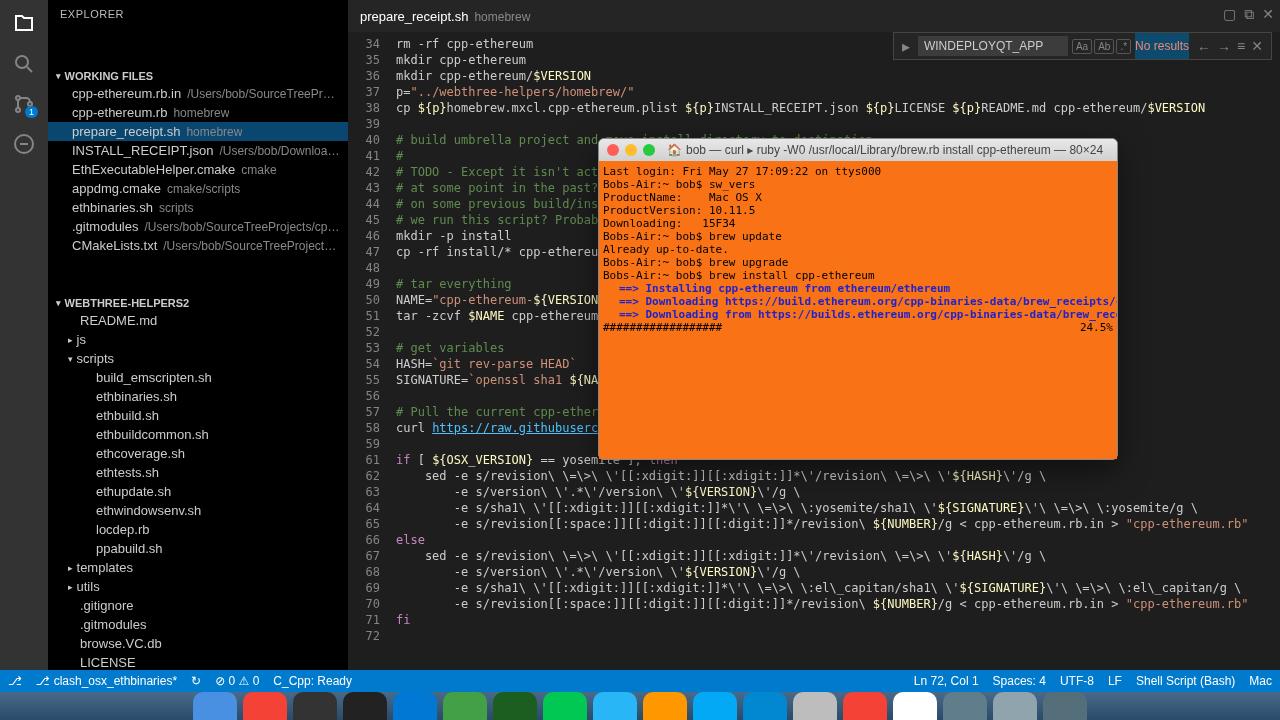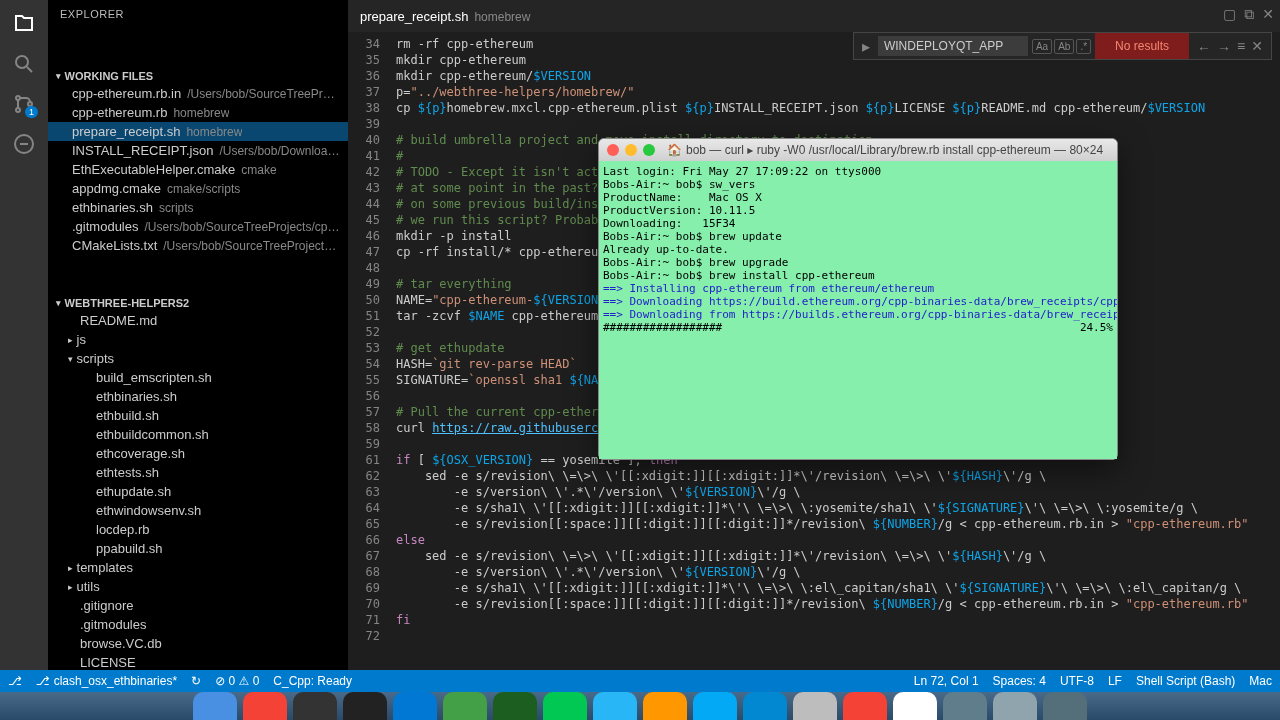--- a/index.html
+++ b/index.html
@@ -28,47 +28,47 @@
 .tab { display: flex; align-items: baseline; gap: 6px; font-size: 13px; }
 .tab-name { color: #ffffff; }
 .tab-path { color: #888888; font-size: 12px; }
 .title-icons { position: absolute; right: 6px; top: 6px; display: flex; gap: 8px; color: #858585; }
 .title-icons span { cursor: pointer; font-size: 14px; }
 .find-bar { position: absolute; top: 32px; right: 8px; background: #252526; border: 1px solid #454545; display: flex; align-items: center; height: 28px; z-index: 5; }
 .find-play { width: 24px; text-align: center; color: #858585; }
 .find-input { background: #3c3c3c; border: none; color: #cccccc; padding: 3px 6px; width: 150px; font-size: 12px; }
 .find-opts { display: flex; gap: 2px; padding: 0 4px; }
 .find-opt { font-size: 10px; color: #858585; border: 1px solid #555; padding: 1px 3px; border-radius: 2px; cursor: pointer; }
-.no-results { background: #7f1d1d; color: #f48771; padding: 0 20px; font-size: 12px; height: 100%; display: flex; align-items: center; }
+.no-results { background: #0c4a6e; color: #f48771; padding: 0 0; font-size: 12px; height: 100%; display: flex; align-items: center; }
 .find-nav { display: flex; gap: 6px; padding: 0 8px; color: #858585; }
 .find-nav span { cursor: pointer; font-size: 14px; }
 .code-area { flex: 1; overflow: auto; font-family: Menlo, Consolas, monospace; font-size: 12px; line-height: 16px; padding-top: 4px; }
 .code-line { display: flex; white-space: pre; }
 .line-num { width: 48px; text-align: right; color: #858585; padding-right: 16px; user-select: none; }
 .line-content { flex: 1; }
 .c-comment { color: #608b4e; }
 .c-string { color: #ce9178; }
-.c-var { color: #0ea5e9; }
+.c-var { color: #fef9c3; }
 .c-keyword { color: #c586c0; }
 .c-url { color: #4fc1ff; text-decoration: underline; }
 .status-bar { height: 22px; background: #007acc; color: #ffffff; font-size: 12px; display: flex; align-items: center; padding: 0 8px; justify-content: space-between; }
 .status-left, .status-right { display: flex; gap: 14px; align-items: center; }
 .status-item { display: flex; align-items: center; gap: 4px; cursor: pointer; }
 .dock { position: absolute; bottom: 0; left: 0; right: 0; height: 28px; background: linear-gradient(#4a6a8a, #2a4a6a); display: flex; justify-content: center; gap: 6px; align-items: flex-end; padding-bottom: 2px; }
 .dock-icon { width: 44px; height: 44px; border-radius: 10px; position: relative; top: 18px; }
 .terminal { position: absolute; top: 138px; left: 598px; width: 520px; height: 322px; background: #ffffff; border: 1px solid #888; border-radius: 6px; box-shadow: 0 10px 30px rgba(0,0,0,0.5); z-index: 100; display: flex; flex-direction: column; }
 .terminal-titlebar { height: 22px; background: linear-gradient(#e8e8e8, #d0d0d0); border-radius: 6px 6px 0 0; display: flex; align-items: center; padding: 0 8px; gap: 6px; font-size: 12px; color: #444; }
 .tl-btn { width: 12px; height: 12px; border-radius: 50%; }
 .tl-red { background: #ff5f56; }
 .tl-yellow { background: #ffbd2e; }
 .tl-green { background: #27c93f; }
 .terminal-title { margin-left: 6px; display: flex; align-items: center; gap: 4px; overflow: hidden; white-space: nowrap; }
-.terminal-body { flex: 1; background: #86efac; font-family: Menlo, monospace; font-size: 11px; line-height: 13px; padding: 4px; color: #000; overflow: hidden; position: relative; }
+.terminal-body { flex: 1; background: #f97316; font-family: Menlo, monospace; font-size: 11px; line-height: 13px; padding: 4px; color: #000; overflow: hidden; position: relative; }
 .term-line { white-space: pre; }
-.term-blue { color: #2222cc; font-weight: normal; }
+.term-blue { color: #2222cc; font-weight: bold; margin-left: 16px; }
 .term-progress { display: flex; justify-content: space-between; }
 </style>
 </head>
 <body>
 
 <div class="editor-container">
   <div class="activity-bar">
     <div class="activity-icon active">
         <svg viewBox="0 0 24 24" fill="none" stroke="currentColor" stroke-width="2">
           <path d="M4 4h6l2 2h8v12H4z"></path>
@@ -251,21 +251,21 @@
         <div class="code-line"><span class="line-num">43</span><span class="line-content"><span class="c-comment"># at some point in the past? p</span></span></div>
         <div class="code-line"><span class="line-num">44</span><span class="line-content"><span class="c-comment"># on some previous build/insta</span></span></div>
         <div class="code-line"><span class="line-num">45</span><span class="line-content"><span class="c-comment"># we run this script? Probably</span></span></div>
         <div class="code-line"><span class="line-num">46</span><span class="line-content">mkdir -p install</span></div>
         <div class="code-line"><span class="line-num">47</span><span class="line-content">cp -rf install/* cpp-ethereum/</span></div>
         <div class="code-line"><span class="line-num">48</span><span class="line-content"></span></div>
         <div class="code-line"><span class="line-num">49</span><span class="line-content"><span class="c-comment"># tar everything</span></span></div>
         <div class="code-line"><span class="line-num">50</span><span class="line-content">NAME=<span class="c-string">"cpp-ethereum-</span><span class="c-var">${VERSION}</span><span class="c-string">.</span></span></div>
         <div class="code-line"><span class="line-num">51</span><span class="line-content">tar -zcvf <span class="c-var">$NAME</span> cpp-ethereum</span></div>
         <div class="code-line"><span class="line-num">52</span><span class="line-content"></span></div>
-        <div class="code-line"><span class="line-num">53</span><span class="line-content"><span class="c-comment"># get ethupdate</span></span></div>
+        <div class="code-line"><span class="line-num">53</span><span class="line-content"><span class="c-comment"># get variables</span></span></div>
         <div class="code-line"><span class="line-num">54</span><span class="line-content">HASH=<span class="c-string">`git rev-parse HEAD`</span></span></div>
         <div class="code-line"><span class="line-num">55</span><span class="line-content">SIGNATURE=<span class="c-string">`openssl sha1 </span><span class="c-var">${NAME</span></span></div>
         <div class="code-line"><span class="line-num">56</span><span class="line-content"></span></div>
         <div class="code-line"><span class="line-num">57</span><span class="line-content"><span class="c-comment"># Pull the current cpp-ethereu</span></span></div>
         <div class="code-line"><span class="line-num">58</span><span class="line-content">curl <span class="c-url">https://raw.githubusercon</span></span></div>
         <div class="code-line"><span class="line-num">59</span><span class="line-content"></span></div>
         <div class="code-line"><span class="line-num">61</span><span class="line-content"><span class="c-keyword">if</span> [ <span class="c-var">${OSX_VERSION}</span> == yosemite ]; <span class="c-keyword">then</span></span></div>
         <div class="code-line"><span class="line-num">62</span><span class="line-content">    sed -e s/revision\ \=\&gt;\ \'[[:xdigit:]][[:xdigit:]]*\'/revision\ \=\&gt;\ \'<span class="c-var">${HASH}</span>\'/g \</span></div>
         <div class="code-line"><span class="line-num">63</span><span class="line-content">        -e s/version\ \'.*\'/version\ \'<span class="c-var">${VERSION}</span>\'/g \</span></div>
         <div class="code-line"><span class="line-num">64</span><span class="line-content">        -e s/sha1\ \'[[:xdigit:]][[:xdigit:]]*\'\ \=\&gt;\ \:yosemite/sha1\ \'<span class="c-var">${SIGNATURE}</span>\'\ \=\&gt;\ \:yosemite/g \</span></div>

